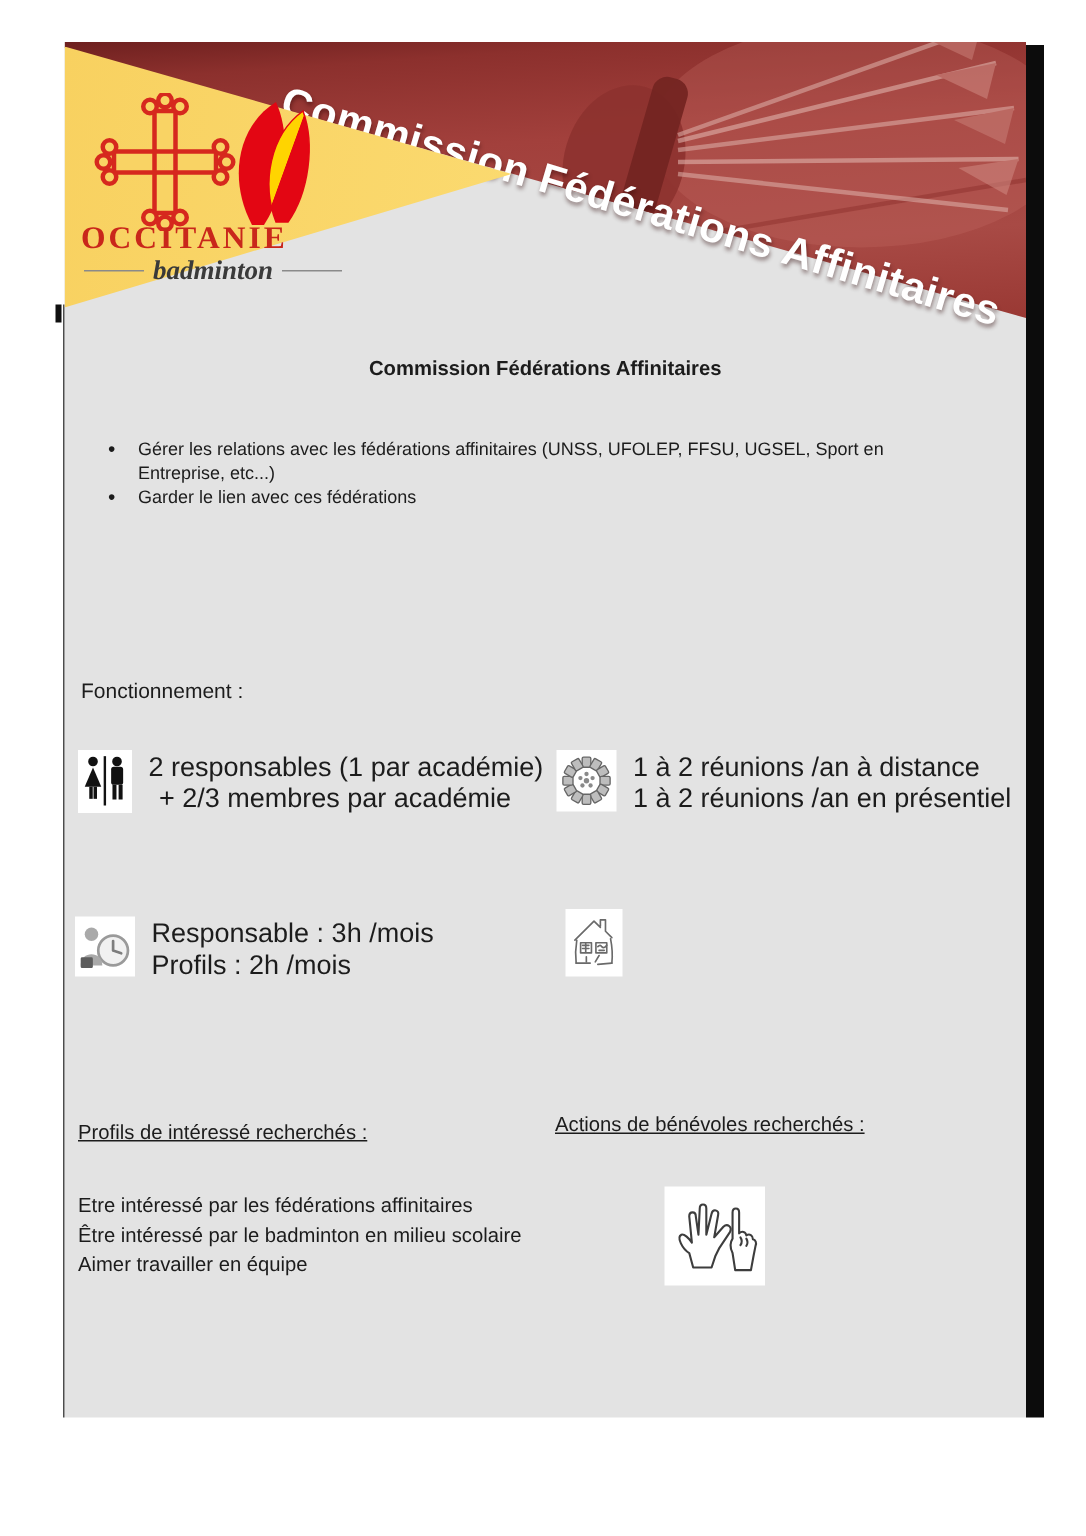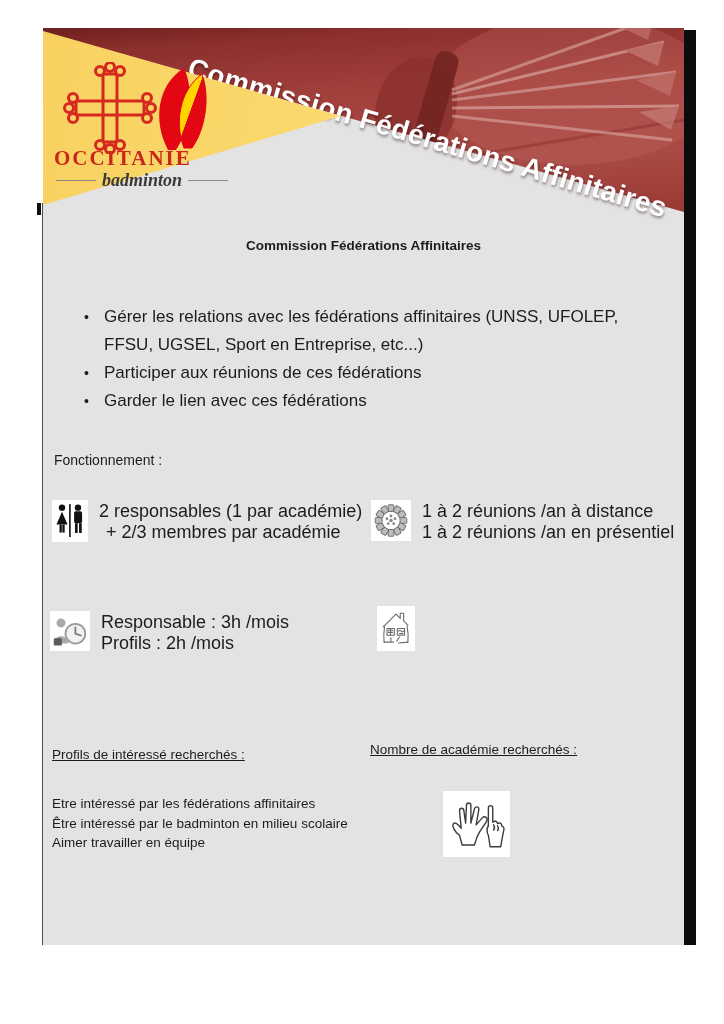--- a/index.html
+++ b/index.html
@@ -25,22 +25,22 @@
   .logo{position:absolute;left:50px;top:62px;width:200px;height:135px;}
   .logo .occitanie{position:absolute;left:4px;top:84px;font-family:"Liberation Serif",serif;
           font-size:21px;font-weight:bold;color:#c9271b;letter-spacing:2px;}
   .logo .badminton-row{position:absolute;left:6px;top:108px;width:172px;display:flex;align-items:center;gap:6px;}
   .logo .rule{height:1px;background:#8a8a8a;flex:1;}
   .logo .badminton{font-family:"Liberation Serif",serif;font-style:italic;font-weight:bold;
           font-size:18px;color:#3a3a3a;}
   
   .doc-title{position:absolute;left:43px;top:238px;width:641px;text-align:center;
           font-weight:bold;font-size:13.5px;}
-  .missions{position:absolute;left:70px;top:291px;width:580px;font-size:17px;line-height:28px;
-          margin:12px;padding:0;list-style:none;}
+  .missions{position:absolute;left:70px;top:291px;width:580px;font-size:12px;line-height:16px;
+          margin:0;padding:0;list-style:none;}
   .missions li{padding-left:22px;position:relative;}
   .missions li::before{content:"\2022";position:absolute;left:2px;top:0;font-size:14px;}
   .fonctionnement{position:absolute;left:54px;top:452px;font-size:14px;}
   .feature{position:absolute;display:flex;gap:11px;}
   .icon-box{background:#ffffff;display:flex;align-items:center;justify-content:center;flex:0 0 auto;}
   .feature-text{font-size:18px;line-height:21px;padding-top:1px;}
   #f1{left:52px;top:500px;}  #f1 .icon-box{width:36px;height:42px;}
   #f2{left:371px;top:500px;} #f2 .icon-box{width:40px;height:41px;}
   #f3{left:50px;top:611px;}  #f3 .icon-box{width:40px;height:40px;}
   #f4{left:377px;top:606px;} #f4 .icon-box{width:38px;height:45px;}
@@ -120,21 +120,20 @@
       <span class="rule"></span>
       <span class="badminton">badminton</span>
       <span class="rule"></span>
     </div>
   </div>
 
   <div class="doc-title">Commission Fédérations Affinitaires</div>
 
   <ul class="missions">
     <li>Gérer les relations avec les fédérations affinitaires (UNSS, UFOLEP, FFSU, UGSEL, Sport en Entreprise, etc...)</li>
-    <li>Participer aux réunions de ces fédérations</li>
     <li>Garder le lien avec ces fédérations</li>
   </ul>
 
   <div class="fonctionnement">Fonctionnement :</div>
 
   <div class="feature" id="f1">
     <div class="icon-box">
       <svg width="32" height="38" viewBox="0 0 36 42">
         <g fill="#111">
           <circle cx="9" cy="6" r="3.6"></circle>
@@ -240,21 +239,21 @@
           <path d="M11,25 h5 M11,27.5 h5 M13.5,23.5 v7"></path>
           <rect x="21.5" y="23" width="8.5" height="8"></rect>
           <path d="M23,26 q2,-2 3,0 q2,2 4,-1 M24,29 h4"></path>
           <path d="M14,34 l0,4 M24,33 l-3,5"></path>
         </g>
       </svg>
     </div>
   </div>
 
   <div class="profils-heading">Profils de intéressé recherchés :</div>
-  <div class="nombre-heading">Nombre de académie recherchés :</div>
+  <div class="nombre-heading">Actions de bénévoles recherchés :</div>
 
   <div class="profil-lines">
     <div>Etre intéressé par les fédérations affinitaires</div>
     <div>Être intéressé par le badminton en milieu scolaire</div>
     <div>Aimer travailler en équipe</div>
   </div>
 
   <div class="hands-box">
     <svg width="58" height="56" viewBox="0 0 66 64">
       <g stroke="#3d3d3d" stroke-width="1.6" fill="#ffffff" stroke-linejoin="round" stroke-linecap="round">

